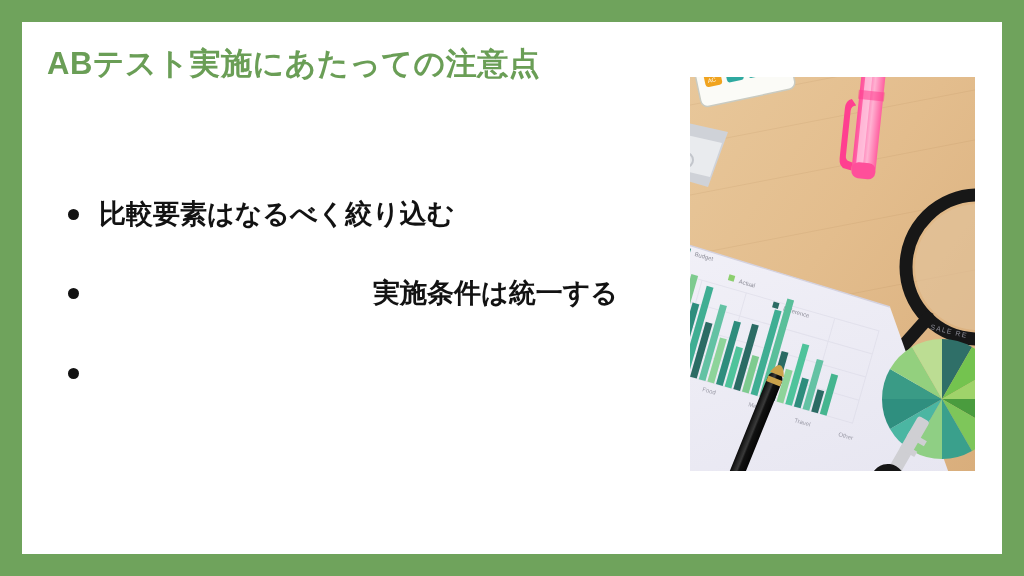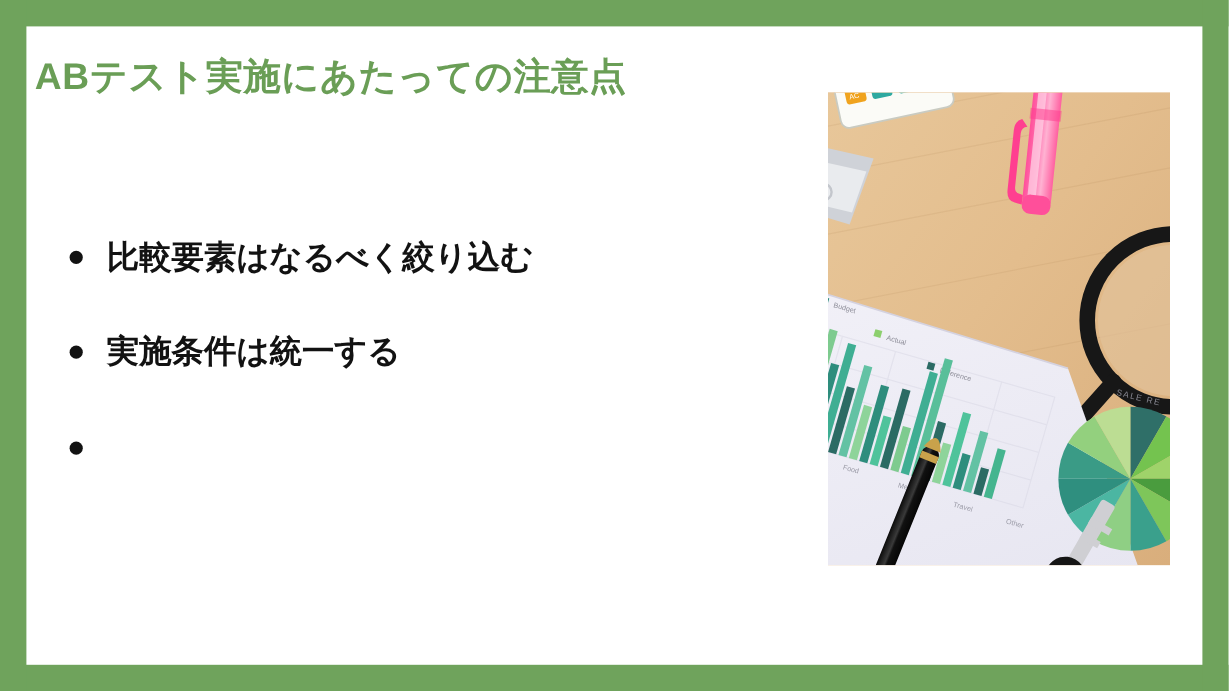--- a/index.html
+++ b/index.html
@@ -26,34 +26,34 @@
     background: #6fa35c;
   }
   .frame-top    { left: 0;  top: 0;    width: 1024px; height: 22px; }
   .frame-bottom { left: 0;  bottom: 0; width: 1024px; height: 22px; }
   .frame-left   { left: 0;  top: 0;    width: 22px;  height: 576px; }
   .frame-right  { right: 0; top: 0;    width: 22px;  height: 576px; }
 
   
   #title {
     position: absolute;
-    left: 29px;
+    left: 47px;
     top: 45px;
     font-size: 31px;
     font-weight: bold;
     color: #6a9e56;
     letter-spacing: 0.5px;
     white-space: nowrap;
     line-height: 1.2;
   }
 
   
   #bullets {
     position: absolute;
-    left: 48px;
+    left: 58px;
     top: 196px;
     width: 560px;
     margin: 0;
     padding: 0;
     list-style: none;
   }
   #bullets li {
     position: relative;
     padding-left: 41px;
     margin-bottom: 43px;
@@ -247,21 +247,21 @@
     </svg>
   </div>
 
   <div id="title" style="color: rgb(106, 158, 86);">ABテスト実施にあたっての注意点</div>
 
   <ul id="bullets">
     <li style="color: rgb(18, 18, 18);">
       <span class="bullet-dot" style="background: rgb(18, 18, 18);"></span>
       <span>比較要素はなるべく絞り込む</span>
     </li>
-    <li style="color: rgb(18, 18, 18);">
+    <li style="color: rgb(18, 18, 18); text-align: right;">
       <span class="bullet-dot" style="background: rgb(18, 18, 18);"></span>
       <span>実施条件は統一する</span>
     </li>
     <li style="color: rgb(18, 18, 18);">
       <span class="bullet-dot" style="background: rgb(18, 18, 18);"></span>
     </li>
   </ul>
 
   <div class="frame-bar frame-top" style="background: rgb(111, 163, 92);"></div>
   <div class="frame-bar frame-bottom" style="background: rgb(111, 163, 92);"></div>

